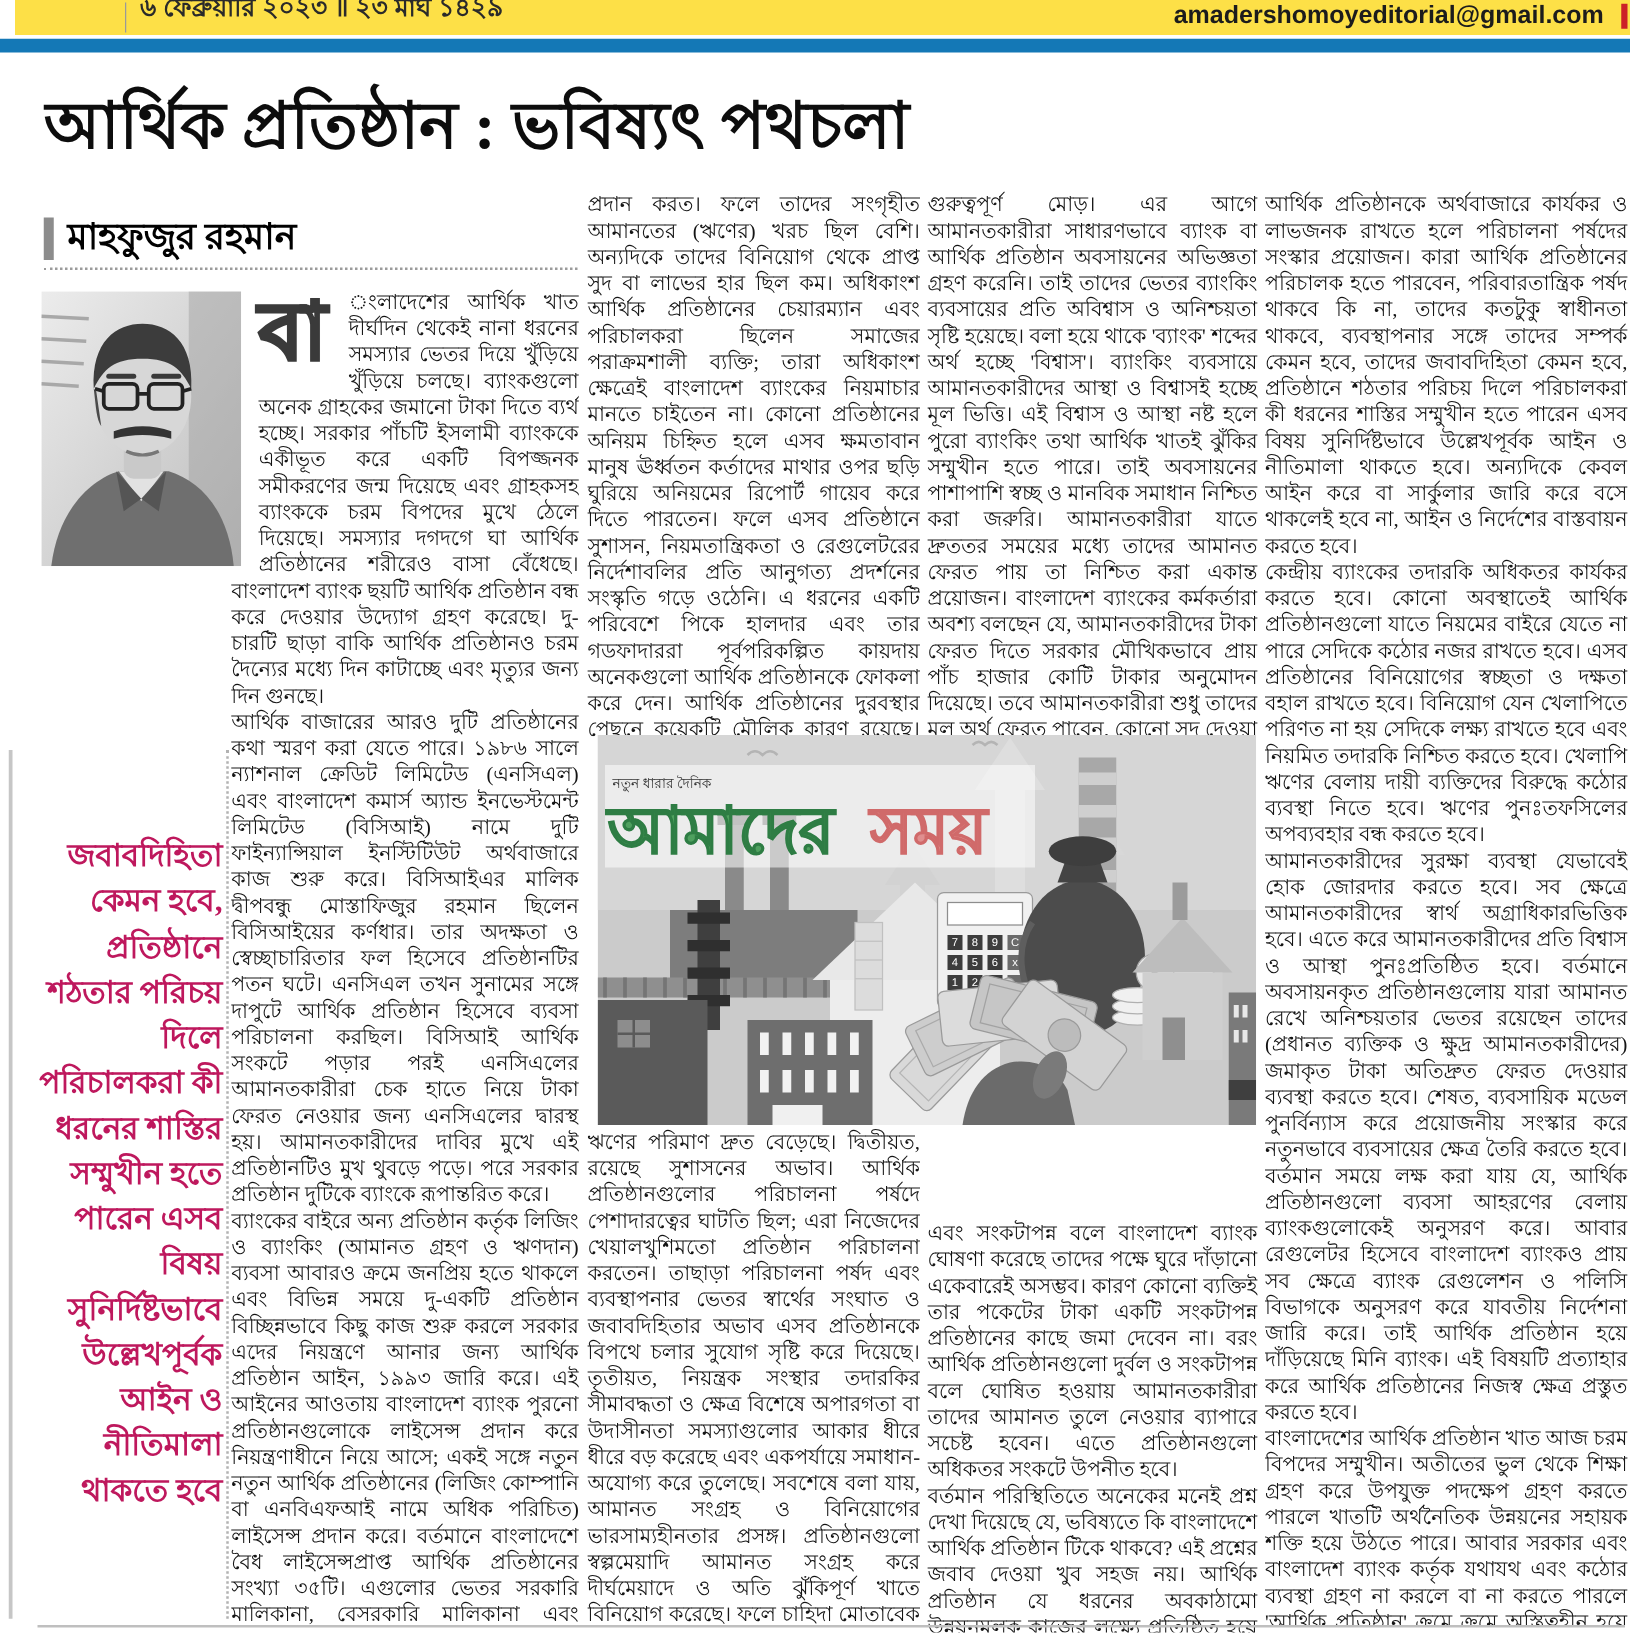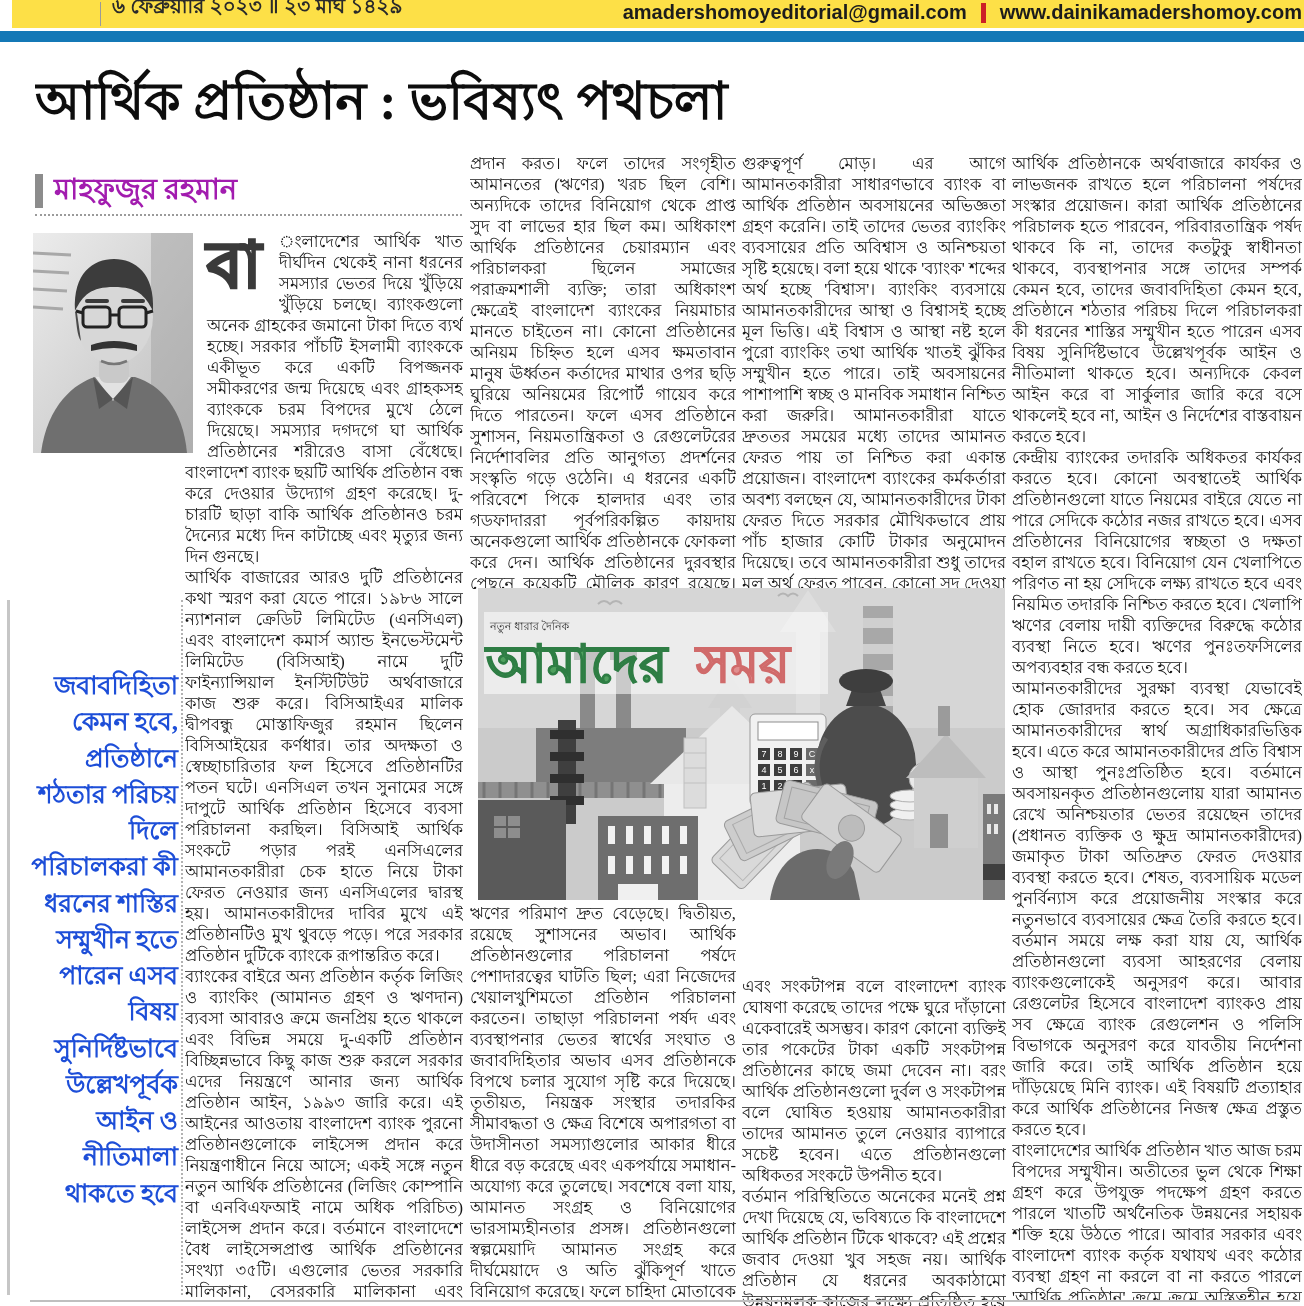--- a/index.html
+++ b/index.html
@@ -16,29 +16,29 @@
     font-family:"Liberation Sans","DejaVu Sans",sans-serif;white-space:nowrap;}
   .contact{position:absolute;right:14px;top:1px;display:flex;align-items:center;gap:14px;
     font-family:"Liberation Sans","DejaVu Sans",sans-serif;font-size:20px;font-weight:bold;color:#1c1c1c;}
   .red-sep{width:5px;height:20px;background:#cc2127;}
   .blue-bar{position:absolute;left:0;top:31px;width:1304px;height:11px;background:#1478b6;}
   
   .headline{position:absolute;left:35px;top:50px;width:1250px;height:108px;
     font-size:52px;font-weight:bold;color:#0d0d0d;white-space:nowrap;overflow:hidden;line-height:104px;}
   .byline{position:absolute;left:35px;top:166px;display:flex;align-items:center;gap:11px;}
   .byline-bar{width:8px;height:34px;background:#8c8c8c;}
-  .byline-name{font-size:29px;font-weight:bold;color:#a21caf;}
+  .byline-name{font-size:29px;font-weight:bold;color:#000000;}
   .dotted-rule{position:absolute;left:35px;top:214px;width:427px;border-top:2px dotted #9b9b9b;}
   
   .portrait{position:absolute;left:33px;top:233px;width:160px;height:220px;overflow:hidden;}
   
   .left-rule{position:absolute;left:7px;top:600px;width:3px;height:695px;background:#c6c6c6;}
   .dotted-vrule{position:absolute;left:181px;top:600px;height:695px;width:0;border-left:2px dotted #b2b2b2;}
   .pull-quote{position:absolute;left:12px;top:668px;width:166px;text-align:right;
-    font-size:25px;line-height:1.45;font-weight:600;color:#1d4ed8;}
+    font-size:25px;line-height:1.45;font-weight:600;color:#be185d;}
   
   .col{position:absolute;font-size:16.5px;line-height:21px;text-align:justify;overflow:hidden;color:#141414;}
   .col p{margin:0;}
   .colA{left:185px;top:231px;width:278px;height:1070px;}
   .colB-top{left:470px;top:153px;width:266px;height:436px;}
   .colC-top{left:742px;top:153px;width:264px;height:436px;}
   .colD{left:1012px;top:153px;width:290px;height:1148px;}
   .colB-bot{left:470px;top:903px;width:266px;height:398px;}
   .colC-bot{left:742px;top:948px;width:264px;height:398px;margin-top:28px;}
   .photo-spacer{float:left;width:22px;height:224px;}
@@ -52,21 +52,20 @@
 <body>
 
 <div class="topstrip">
   <div class="top-vline"></div>
   <div class="date-wrap">
     <span class="date-text">৬ ফেব্রুয়ারি ২০২৩ ॥ ২৩ মাঘ ১৪২৯</span>
   </div>
   <div class="contact">
     <span>amadershomoyeditorial@gmail.com</span>
     <span class="red-sep"></span>
-    <span>www.dainikamadershomoy.com</span>
   </div>
 </div>
 <div class="blue-bar"></div>
 
 <div class="headline">আর্থিক প্রতিষ্ঠান : ভবিষ্যৎ পথচলা</div>
 <div class="byline">
   <div class="byline-bar"></div>
   <div class="byline-name">মাহফুজুর রহমান</div>
 </div>
 <div class="dotted-rule"></div>

